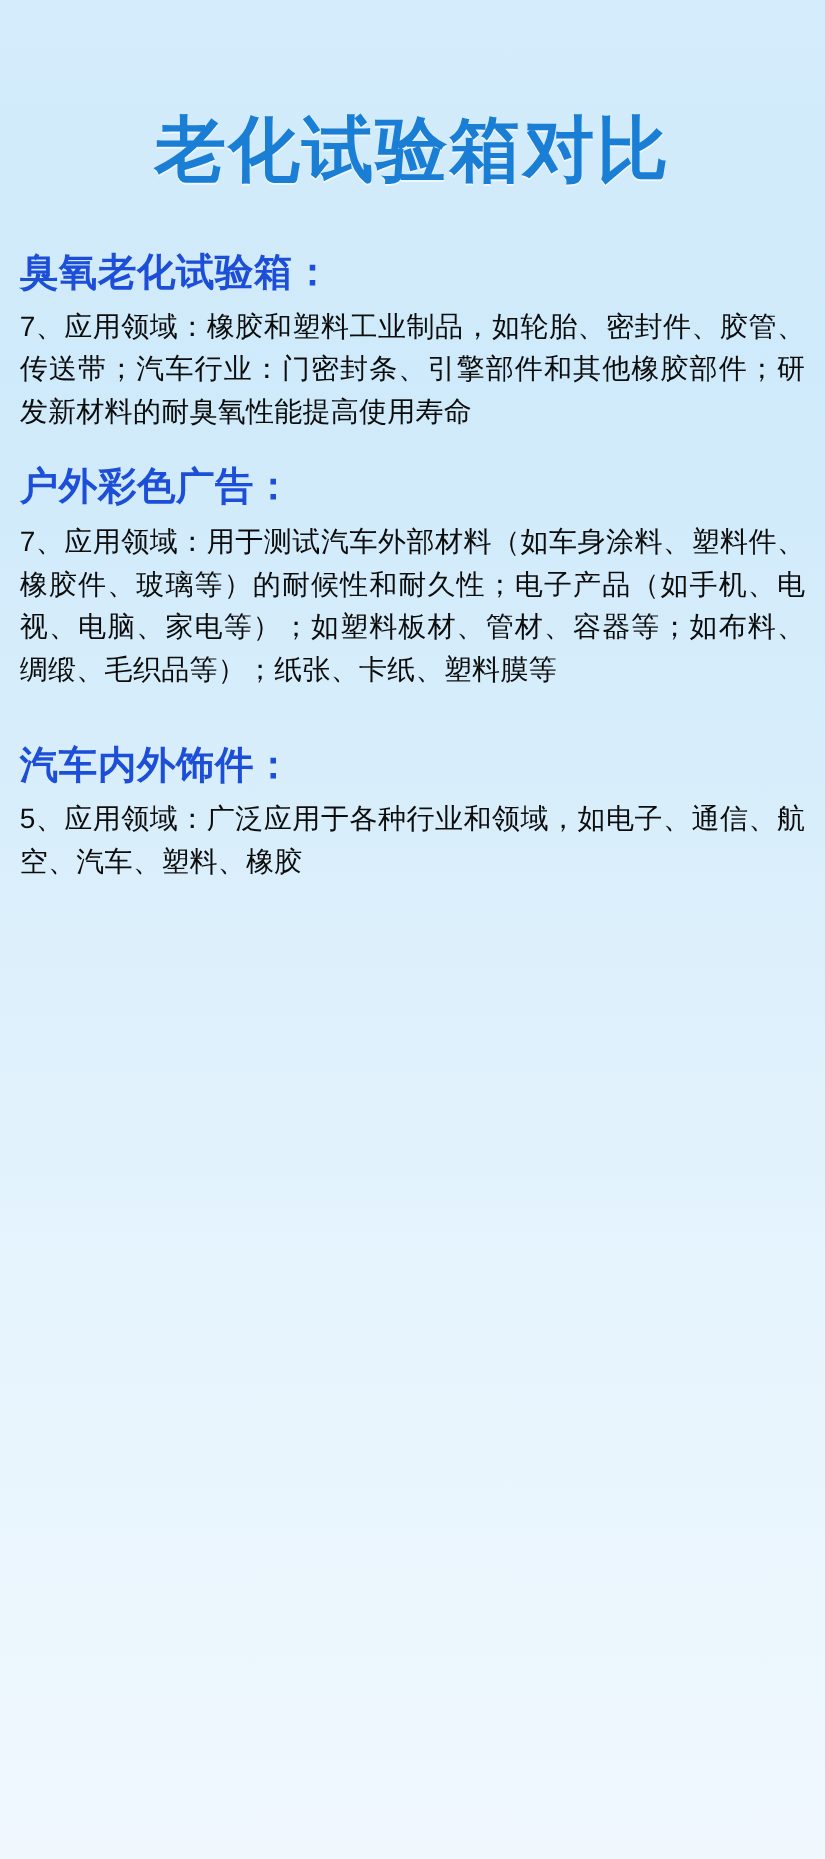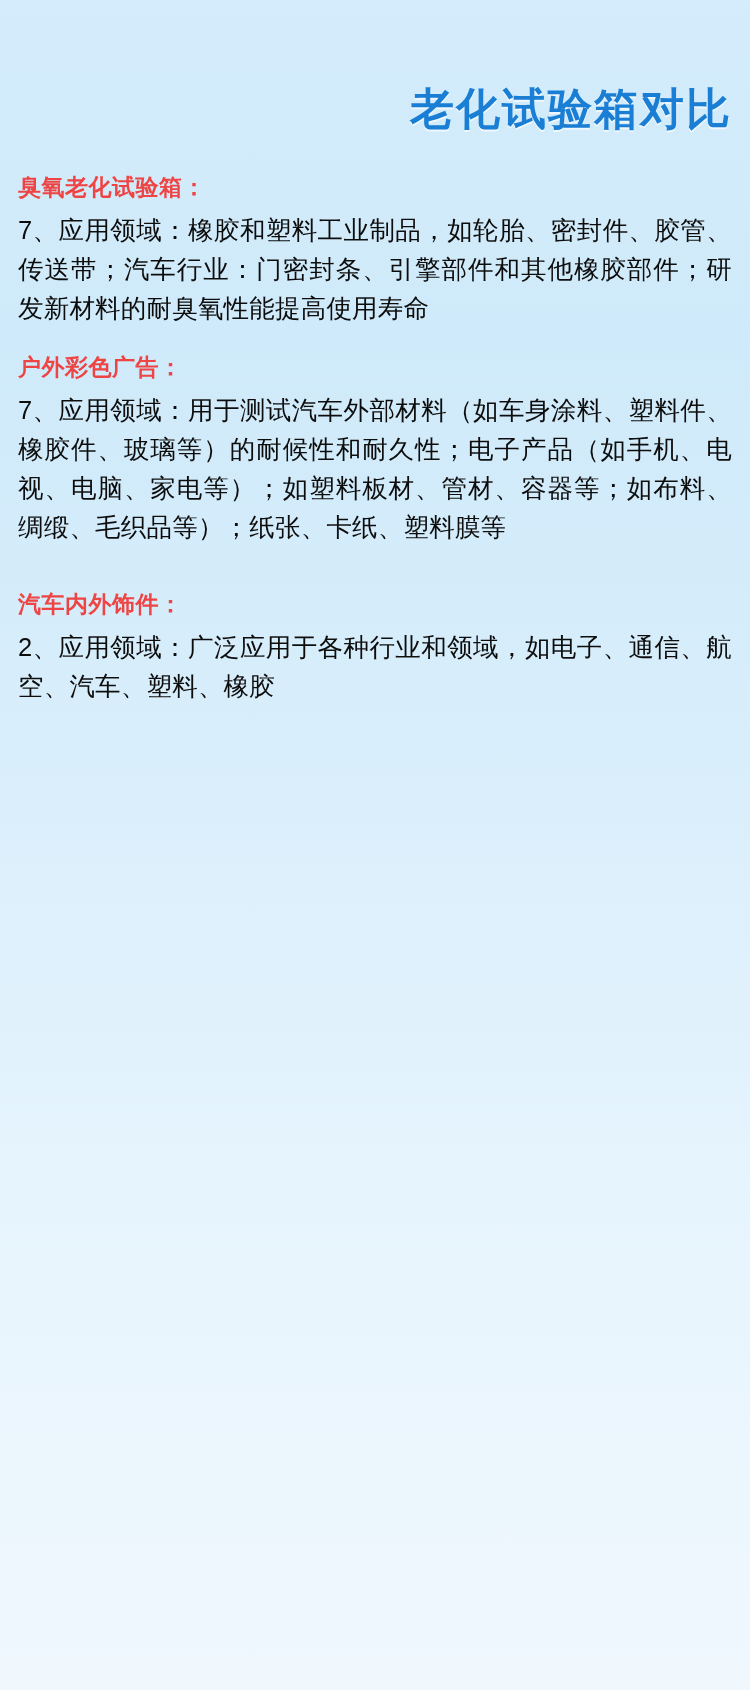--- a/index.html
+++ b/index.html
@@ -15,40 +15,40 @@
     overflow: hidden;
   }
   .page {
     position: relative;
     width: 750px;
     height: 1690px;
     box-sizing: border-box;
     padding: 0 18px;
   }
   .doc-title {
-    text-align: right;
-    font-size: 44px;
+    text-align: center;
+    font-size: 65px;
     font-weight: bold;
     color: #1a7fd4;
     letter-spacing: 2px;
     padding-top: 56px;
     padding-bottom: 10px;
     line-height: 1.1;
     text-shadow: 0 2px 0 rgba(255,255,255,0.6);
   }
   .section {
     margin-top: 26px;
   }
   .section.gap-big {
     margin-top: 44px;
   }
   .section-heading {
-    font-size: 23px;
+    font-size: 35px;
     font-weight: bold;
-    color: #ef4444;
+    color: #1d4ed8;
     line-height: 1.3;
     margin-bottom: 8px;
     letter-spacing: 0.5px;
   }
   .para {
     font-size: 25.5px;
     line-height: 1.52;
     color: #0d0d0d;
     text-align: justify;
     letter-spacing: 0.2px;
@@ -69,16 +69,16 @@
   </div>
 
   <div class="section">
     <div class="section-heading">户外彩色广告：</div>
     <p class="para">7、应用领域：用于测试汽车外部材料（如车身涂料、塑料件、橡胶件、玻璃等）的耐候性和耐久性；电子产品（如手机、电视、电脑、家电等）；如塑料板材、管材、容器等；如布料、绸缎、毛织品等）；纸张、卡纸、塑料膜等</p>
   </div>
 
 
   <div class="section gap-big">
     <div class="section-heading">汽车内外饰件：</div>
-    <p class="para">2、应用领域：广泛应用于各种行业和领域，如电子、通信、航空、汽车、塑料、橡胶</p>
+    <p class="para">5、应用领域：广泛应用于各种行业和领域，如电子、通信、航空、汽车、塑料、橡胶</p>
   </div>
 
 </div>
 
 </body></html>

